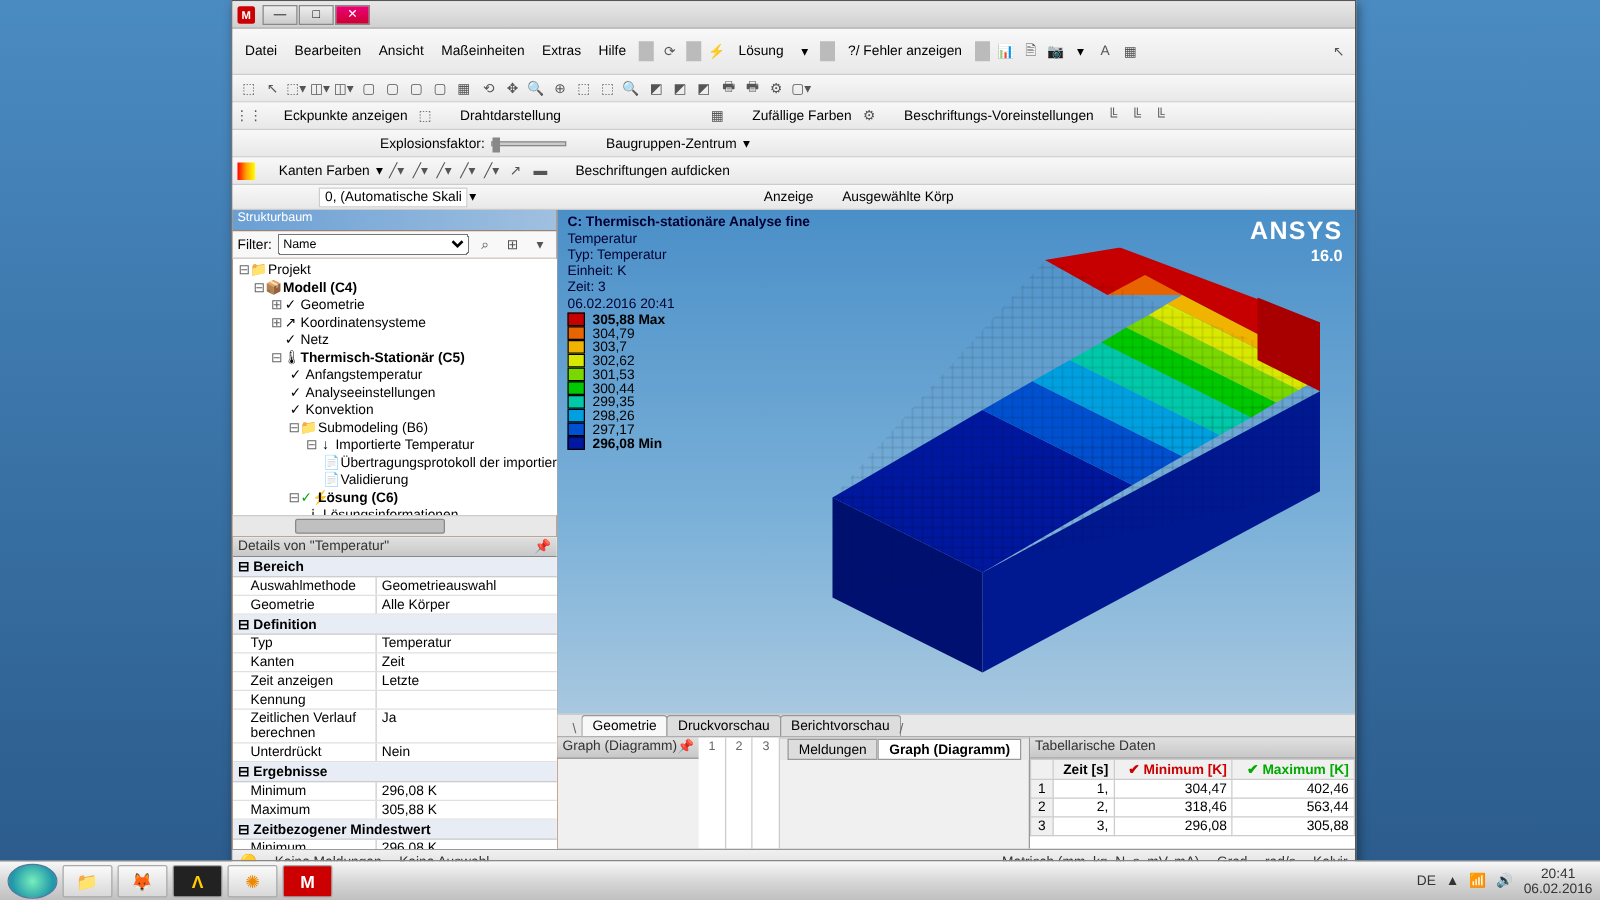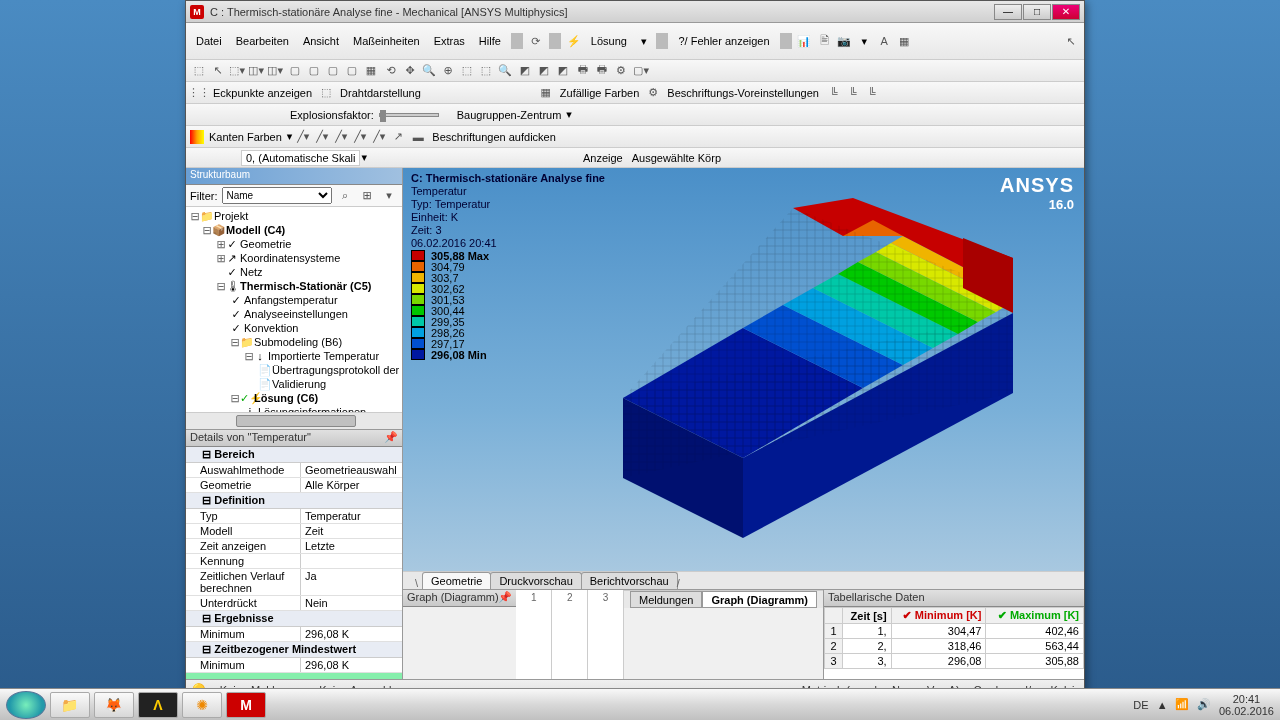--- a/index.html
+++ b/index.html
@@ -10,37 +10,37 @@
 .titlebar .icon { width:14px; height:14px; background:#c00; border-radius:2px; margin-right:6px; color:#fff; text-align:center; line-height:14px; font-size:9px; font-weight:bold; }
 .titlebar .title { flex:1; color:#333; }
 .winbtns { display:flex; gap:1px; }
 .winbtn { width:28px; height:16px; background:linear-gradient(to bottom,#eee,#ccc); border:1px solid #888; text-align:center; line-height:13px; font-size:10px; cursor:pointer; }
 .winbtn.close { background:linear-gradient(to bottom,#e07,#c03); color:#fff; }
 .menubar { height:20px; background:linear-gradient(to bottom,#f8f8f8,#e8e8e8); display:flex; align-items:center; padding:18px 4px; gap:2px; border-bottom:1px solid #ccc; }
 .menubar span { padding:2px 6px; cursor:pointer; }
 .menubar .sep { width:1px; height:16px; background:#bbb; margin:0 2px; }
 .tbtn { width:18px; height:18px; display:inline-flex; align-items:center; justify-content:center; cursor:pointer; color:#555; font-size:11px; }
 .toolbar { height:22px; background:linear-gradient(to bottom,#f8f8f8,#e8e8e8); display:flex; align-items:center; padding:0 4px; gap:1px; border-bottom:1px solid #ccc; }
-.toolbar .lbl { padding:0 4px; }
+.toolbar .lbl { padding:0 4px;margin-left:14px; }
 .content { flex:1; display:flex; overflow:hidden; }
-.leftpane { width:217px; display:flex; flex-direction:column; border-right:1px solid #999; background:#86efac; }
+.leftpane { width:260px; display:flex; flex-direction:column; border-right:1px solid #999; background:#f97316; }
 .panehead { height:17px; background:linear-gradient(to right,#6a9fd4,#a0c0e0); color:#fff; padding:1px 4px; font-size:10px; border-bottom:1px solid #888; }
 .panehead.grey { background:linear-gradient(to bottom,#e0e0e0,#c8c8c8); color:#333; display:flex; justify-content:space-between; }
 .filterrow { height:22px; display:flex; align-items:center; padding:2px 4px; gap:4px; border-bottom:1px solid #ccc; background:#f8f8f8; }
 .filterrow select { flex:1; height:17px; font-size:10px; }
 .tree { flex:1; overflow:auto; background:#fff; padding:2px; font-size:10px; line-height:14px; }
 .tree .node { white-space:nowrap; cursor:pointer; padding:0 2px; }
 .tree .node.sel { background:#2a6fd4; color:#fff; }
 .tree .tg { display:inline-block; width:10px; text-align:center; color:#666; }
 .tree .ic { display:inline-block; width:12px; text-align:center; margin-right:2px; }
 .scroll { height:17px; background:#e8e8e8; border-top:1px solid #ccc; position:relative; }
 .scroll .thumb { position:absolute; left:50px; top:2px; width:120px; height:12px; background:#c0c0c0; border:1px solid #888; border-radius:2px; }
 .details { flex:0 0 250px; display:flex; flex-direction:column; border-top:1px solid #999; overflow:auto; }
 .proptable { background:#fff; font-size:10px; }
-.proptable .grp { background:#e8ecf4; font-weight:bold; padding:1px 16px; border-bottom:1px solid #ccc; }
+.proptable .grp { background:#e8ecf4; font-weight:bold; padding:1px 4px; border-bottom:1px solid #ccc; }
 .proptable .row { display:flex; border-bottom:1px solid #e0e0e0; }
 .proptable .row .k { width:115px; padding:1px 4px 1px 14px; border-right:1px solid #ccc; }
 .proptable .row .v { flex:1; padding:1px 4px; }
 .rightpane { flex:1; display:flex; flex-direction:column; }
 .viewport { flex:1; background:linear-gradient(to bottom,#4a8fc8 0%,#7ab0d8 60%,#a8c8e0 100%); position:relative; overflow:hidden; }
 .vpinfo { position:absolute; left:8px; top:4px; color:#003; font-size:10px; line-height:13px; }
 .vpinfo b { font-weight:bold; }
 .legend { position:absolute; left:8px; top:82px; font-size:10px; }
 .legend .lr { display:flex; align-items:center; height:11px; }
 .legend .sw { width:14px; height:11px; border:1px solid #000; margin-right:6px; }
@@ -76,21 +76,20 @@
 svg.iso { width:100%; height:100%; }
 </style>
 </head>
 <body>
 
 <div class="desktop">
   <div class="window">
 
     <div class="titlebar">
       <div class="icon">M</div>
-      <div class="title">C : Thermisch-stationäre Analyse fine - Mechanical [ANSYS Multiphysics]</div>
       <div class="winbtns">
         <div class="winbtn">—</div>
         <div class="winbtn">□</div>
         <div class="winbtn close">✕</div>
       </div>
     </div>
 
     <div class="menubar">
       <span>Datei</span>
       <span>Bearbeiten</span>
@@ -245,21 +244,21 @@
               <div class="row">
                 <div class="k">Geometrie</div>
                 <div class="v">Alle Körper</div>
               </div>
               <div class="grp">⊟ Definition</div>
               <div class="row">
                 <div class="k">Typ</div>
                 <div class="v">Temperatur</div>
               </div>
               <div class="row">
-                <div class="k">Modell</div>
+                <div class="k">Kanten</div>
                 <div class="v">Zeit</div>
               </div>
               <div class="row">
                 <div class="k">Zeit anzeigen</div>
                 <div class="v">Letzte</div>
               </div>
               <div class="row">
                 <div class="k">Kennung</div>
                 <div class="v"></div>
               </div>
@@ -268,20 +267,24 @@
                 <div class="v">Ja</div>
               </div>
               <div class="row">
                 <div class="k">Unterdrückt</div>
                 <div class="v">Nein</div>
               </div>
               <div class="grp">⊟ Ergebnisse</div>
               <div class="row">
                 <div class="k">Minimum</div>
                 <div class="v">296,08 K</div>
+              </div>
+              <div class="row">
+                <div class="k">Maximum</div>
+                <div class="v">305,88 K</div>
               </div>
               <div class="grp">⊟ Zeitbezogener Mindestwert</div>
               <div class="row">
                 <div class="k">Minimum</div>
                 <div class="v">296,08 K</div>
               </div>
             </div>
         </div>
       </div>
 

